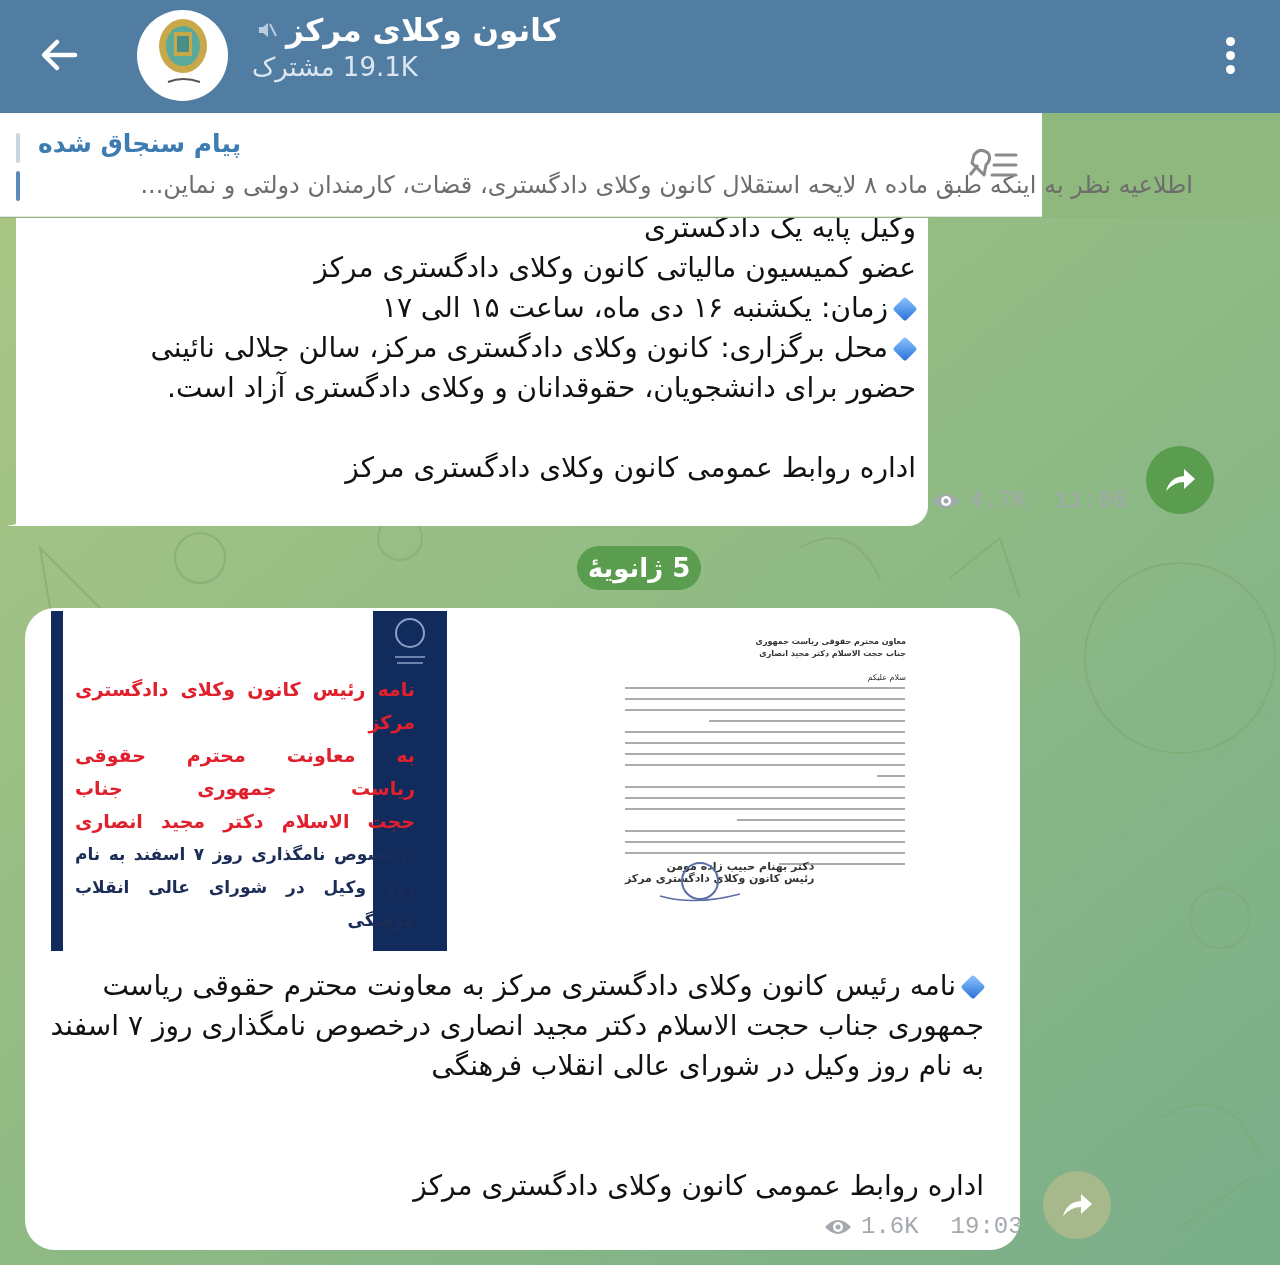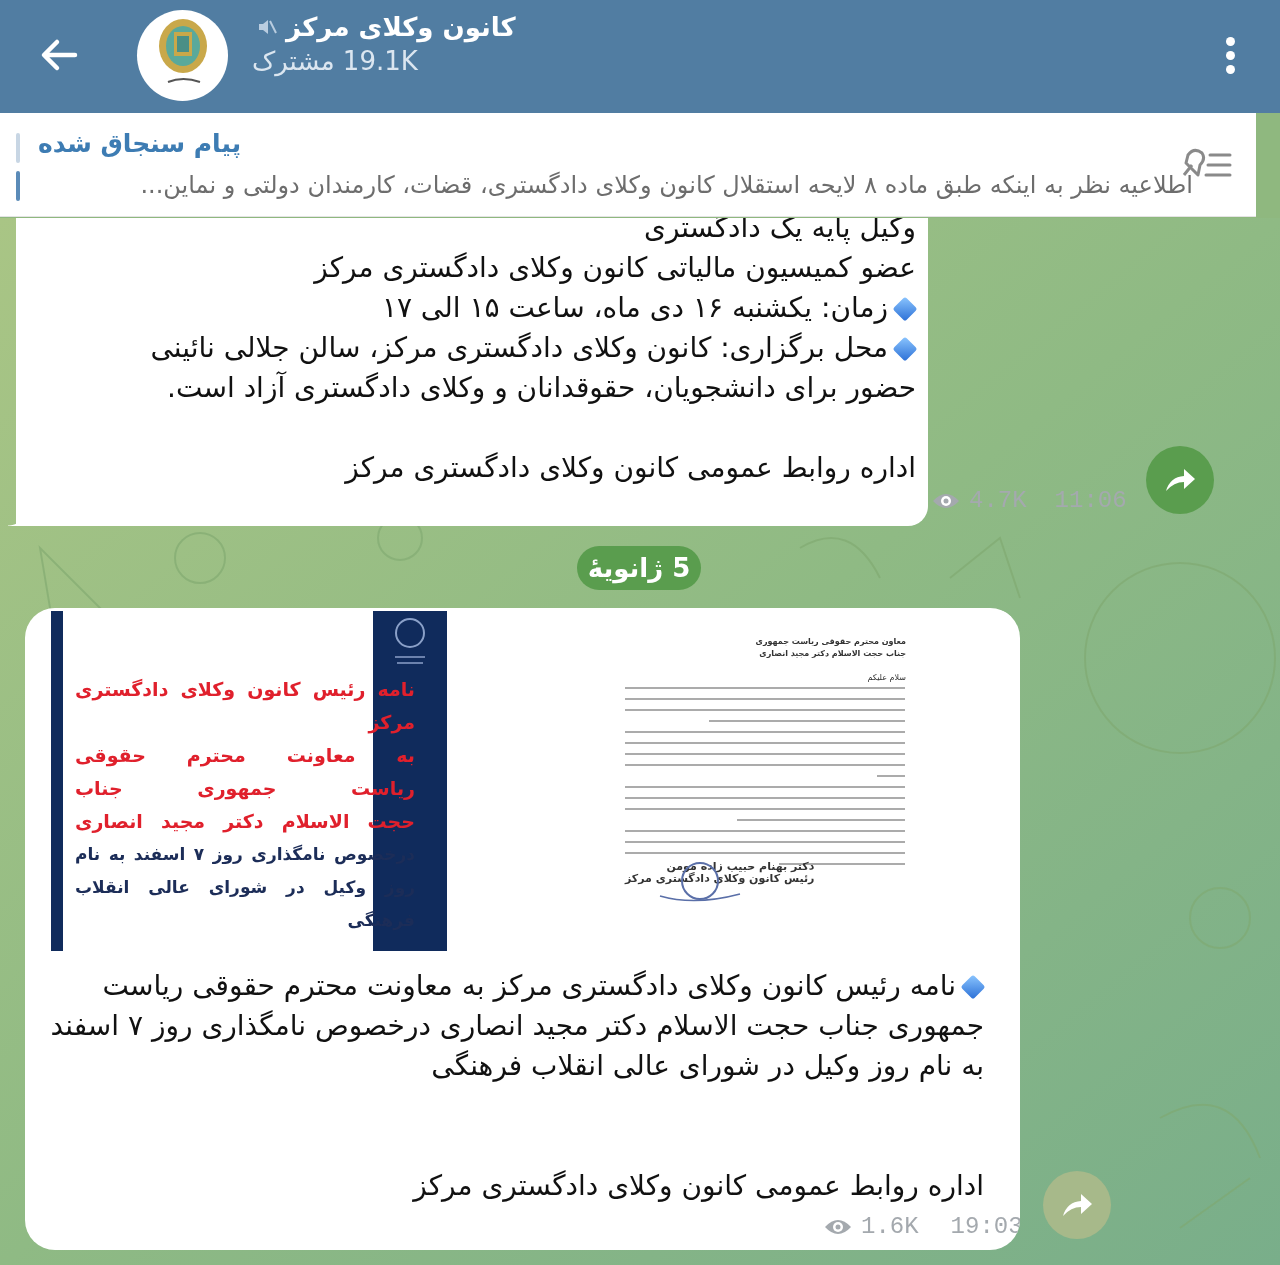--- a/index.html
+++ b/index.html
@@ -19,35 +19,35 @@
     display: flex; align-items: center; justify-content: center;
   }
   .avatar {
     position: absolute; left: 137px; top: 10px; width: 91px; height: 91px;
     border-radius: 50%; background: #fff; display: flex; align-items: center; justify-content: center;
     overflow: hidden;
   }
   .title-wrap { position: absolute; left: 252px; top: 12px; }
   .title-row { display: flex; align-items: center; direction: rtl; justify-content: flex-end; }
   .channel-title {
-    font-size: 26px; font-weight: bold; color: #fff; direction: rtl;
+    font-size: 31px; font-weight: bold; color: #fff; direction: rtl;
   }
   .mute-icon { margin-left: 4px; margin-right: 8px; display: inline-flex; }
   .subscribers {
     font-size: 26px; color: #dbe6f0; margin-top: 4px; direction: rtl; text-align: left;
   }
   .menu-btn {
     position: absolute; right: 30px; top: 32px; width: 40px; height: 46px;
     display: flex; flex-direction: column; align-items: center; justify-content: center; gap: 5px;
   }
   .menu-btn span { width: 9px; height: 9px; border-radius: 50%; background: #fff; display: block; }
 
   
   .pinned {
-    position: absolute; left: 0; top: 113px; width: 1256px; height: 104px;
+    position: absolute; left: 0; top: 113px; width: 1042px; height: 104px;
     background: #fff; border-bottom: 1px solid #e4e4e4;
   }
   .pin-bars { position: absolute; left: 16px; top: 20px; width: 5px; height: 68px; }
   .pin-bars .b1 { position: absolute; top: 0; left: 0; width: 4px; height: 30px; background: #c8d6e4; border-radius: 2px; }
   .pin-bars .b2 { position: absolute; top: 38px; left: 0; width: 4px; height: 30px; background: #5b8bb8; border-radius: 2px; }
   .pin-title {
     position: absolute; left: 38px; top: 128px; font-size: 25px; color: #3d7cb3; font-weight: bold; direction: rtl;
   }
   .pin-text {
     position: absolute; left: 38px; top: 58px; width: 1155px; font-size: 24px; color: #6d6d6d;

